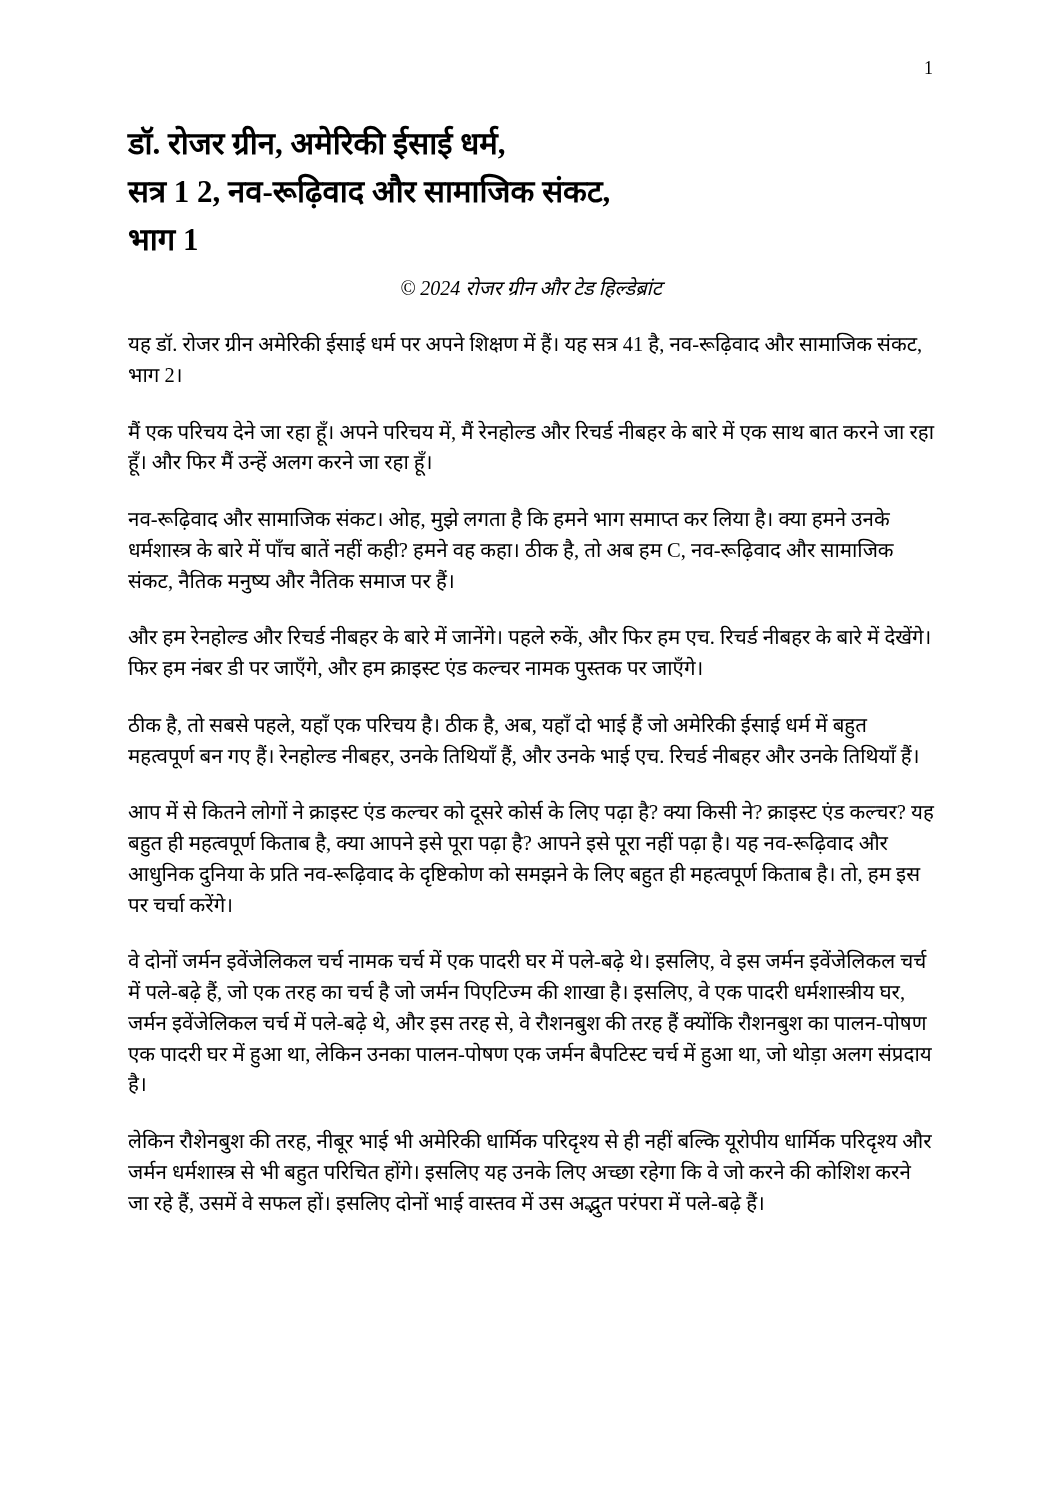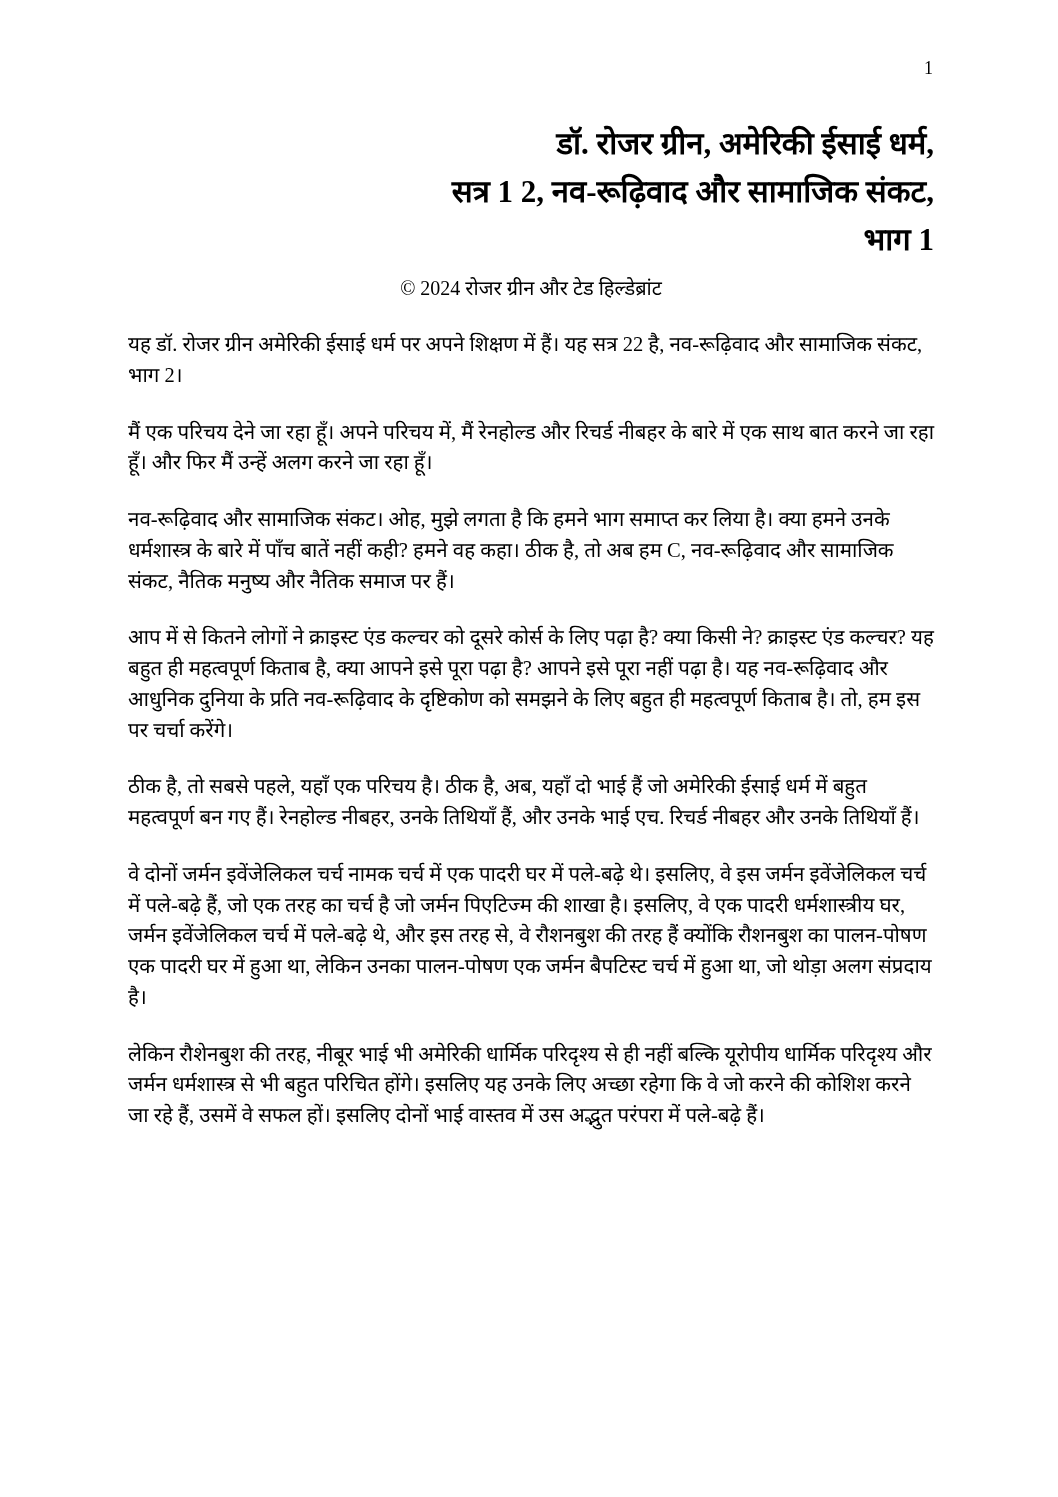--- a/index.html
+++ b/index.html
@@ -24,33 +24,34 @@
     font-size: 18px;
     color: #000000;
   }
   .content {
     position: absolute;
     top: 120px;
     left: 128px;
     width: 806px;
   }
   .title-block {
-    text-align: right;
+    text-align: left;
     margin-bottom: 10px;
   }
   .title-line {
     font-size: 31px;
     font-weight: bold;
     line-height: 1.55;
   }
   .copyright {
     text-align: center;
     font-size: 20px;
     margin-top: 6px;
     margin-bottom: 28px;
+    font-style: italic;
   }
   .body-text p {
     font-size: 20.5px;
     line-height: 1.5;
     margin: 0 0 26px 0;
     text-align: left;
   }
 </style>
 </head>
 <body>
@@ -63,24 +64,25 @@
 
     <div class="title-block">
       <div class="title-line">डॉ. रोजर ग्रीन, अमेरिकी ईसाई धर्म,</div>
       <div class="title-line">सत्र 1 2, नव-रूढ़िवाद और सामाजिक संकट,</div>
       <div class="title-line">भाग 1</div>
     </div>
 
     <div class="copyright">© 2024 रोजर ग्रीन और टेड हिल्डेब्रांट</div>
 
     <div class="body-text">
-      <p>यह डॉ. रोजर ग्रीन अमेरिकी ईसाई धर्म पर अपने शिक्षण में हैं। यह सत्र 22 है, नव-रूढ़िवाद और सामाजिक संकट, भाग 2।</p>
+      <p>यह डॉ. रोजर ग्रीन अमेरिकी ईसाई धर्म पर अपने शिक्षण में हैं। यह सत्र 41 है, नव-रूढ़िवाद और सामाजिक संकट, भाग 2।</p>
       <p>मैं एक परिचय देने जा रहा हूँ। अपने परिचय में, मैं रेनहोल्ड और रिचर्ड नीबहर के बारे में एक साथ बात करने जा रहा हूँ। और फिर मैं उन्हें अलग करने जा रहा हूँ।</p>
       <p>नव-रूढ़िवाद और सामाजिक संकट। ओह, मुझे लगता है कि हमने भाग समाप्त कर लिया है। क्या हमने उनके धर्मशास्त्र के बारे में पाँच बातें नहीं कही? हमने वह कहा। ठीक है, तो अब हम C, नव-रूढ़िवाद और सामाजिक संकट, नैतिक मनुष्य और नैतिक समाज पर हैं।</p>
+      <p>और हम रेनहोल्ड और रिचर्ड नीबहर के बारे में जानेंगे। पहले रुकें, और फिर हम एच. रिचर्ड नीबहर के बारे में देखेंगे। फिर हम नंबर डी पर जाएँगे, और हम क्राइस्ट एंड कल्चर नामक पुस्तक पर जाएँगे।</p>
+      <p>ठीक है, तो सबसे पहले, यहाँ एक परिचय है। ठीक है, अब, यहाँ दो भाई हैं जो अमेरिकी ईसाई धर्म में बहुत महत्वपूर्ण बन गए हैं। रेनहोल्ड नीबहर, उनके तिथियाँ हैं, और उनके भाई एच. रिचर्ड नीबहर और उनके तिथियाँ हैं।</p>
       <p>आप में से कितने लोगों ने क्राइस्ट एंड कल्चर को दूसरे कोर्स के लिए पढ़ा है? क्या किसी ने? क्राइस्ट एंड कल्चर? यह बहुत ही महत्वपूर्ण किताब है, क्या आपने इसे पूरा पढ़ा है? आपने इसे पूरा नहीं पढ़ा है। यह नव-रूढ़िवाद और आधुनिक दुनिया के प्रति नव-रूढ़िवाद के दृष्टिकोण को समझने के लिए बहुत ही महत्वपूर्ण किताब है। तो, हम इस पर चर्चा करेंगे।</p>
-      <p>ठीक है, तो सबसे पहले, यहाँ एक परिचय है। ठीक है, अब, यहाँ दो भाई हैं जो अमेरिकी ईसाई धर्म में बहुत महत्वपूर्ण बन गए हैं। रेनहोल्ड नीबहर, उनके तिथियाँ हैं, और उनके भाई एच. रिचर्ड नीबहर और उनके तिथियाँ हैं।</p>
       <p>वे दोनों जर्मन इवेंजेलिकल चर्च नामक चर्च में एक पादरी घर में पले-बढ़े थे। इसलिए, वे इस जर्मन इवेंजेलिकल चर्च में पले-बढ़े हैं, जो एक तरह का चर्च है जो जर्मन पिएटिज्म की शाखा है। इसलिए, वे एक पादरी धर्मशास्त्रीय घर, जर्मन इवेंजेलिकल चर्च में पले-बढ़े थे, और इस तरह से, वे रौशनबुश की तरह हैं क्योंकि रौशनबुश का पालन-पोषण एक पादरी घर में हुआ था, लेकिन उनका पालन-पोषण एक जर्मन बैपटिस्ट चर्च में हुआ था, जो थोड़ा अलग संप्रदाय है।</p>
       <p>लेकिन रौशेनबुश की तरह, नीबूर भाई भी अमेरिकी धार्मिक परिदृश्य से ही नहीं बल्कि यूरोपीय धार्मिक परिदृश्य और जर्मन धर्मशास्त्र से भी बहुत परिचित होंगे। इसलिए यह उनके लिए अच्छा रहेगा कि वे जो करने की कोशिश करने जा रहे हैं, उसमें वे सफल हों। इसलिए दोनों भाई वास्तव में उस अद्भुत परंपरा में पले-बढ़े हैं।</p>
     </div>
 
   </div>
 
 </div>
 
 </body></html>

